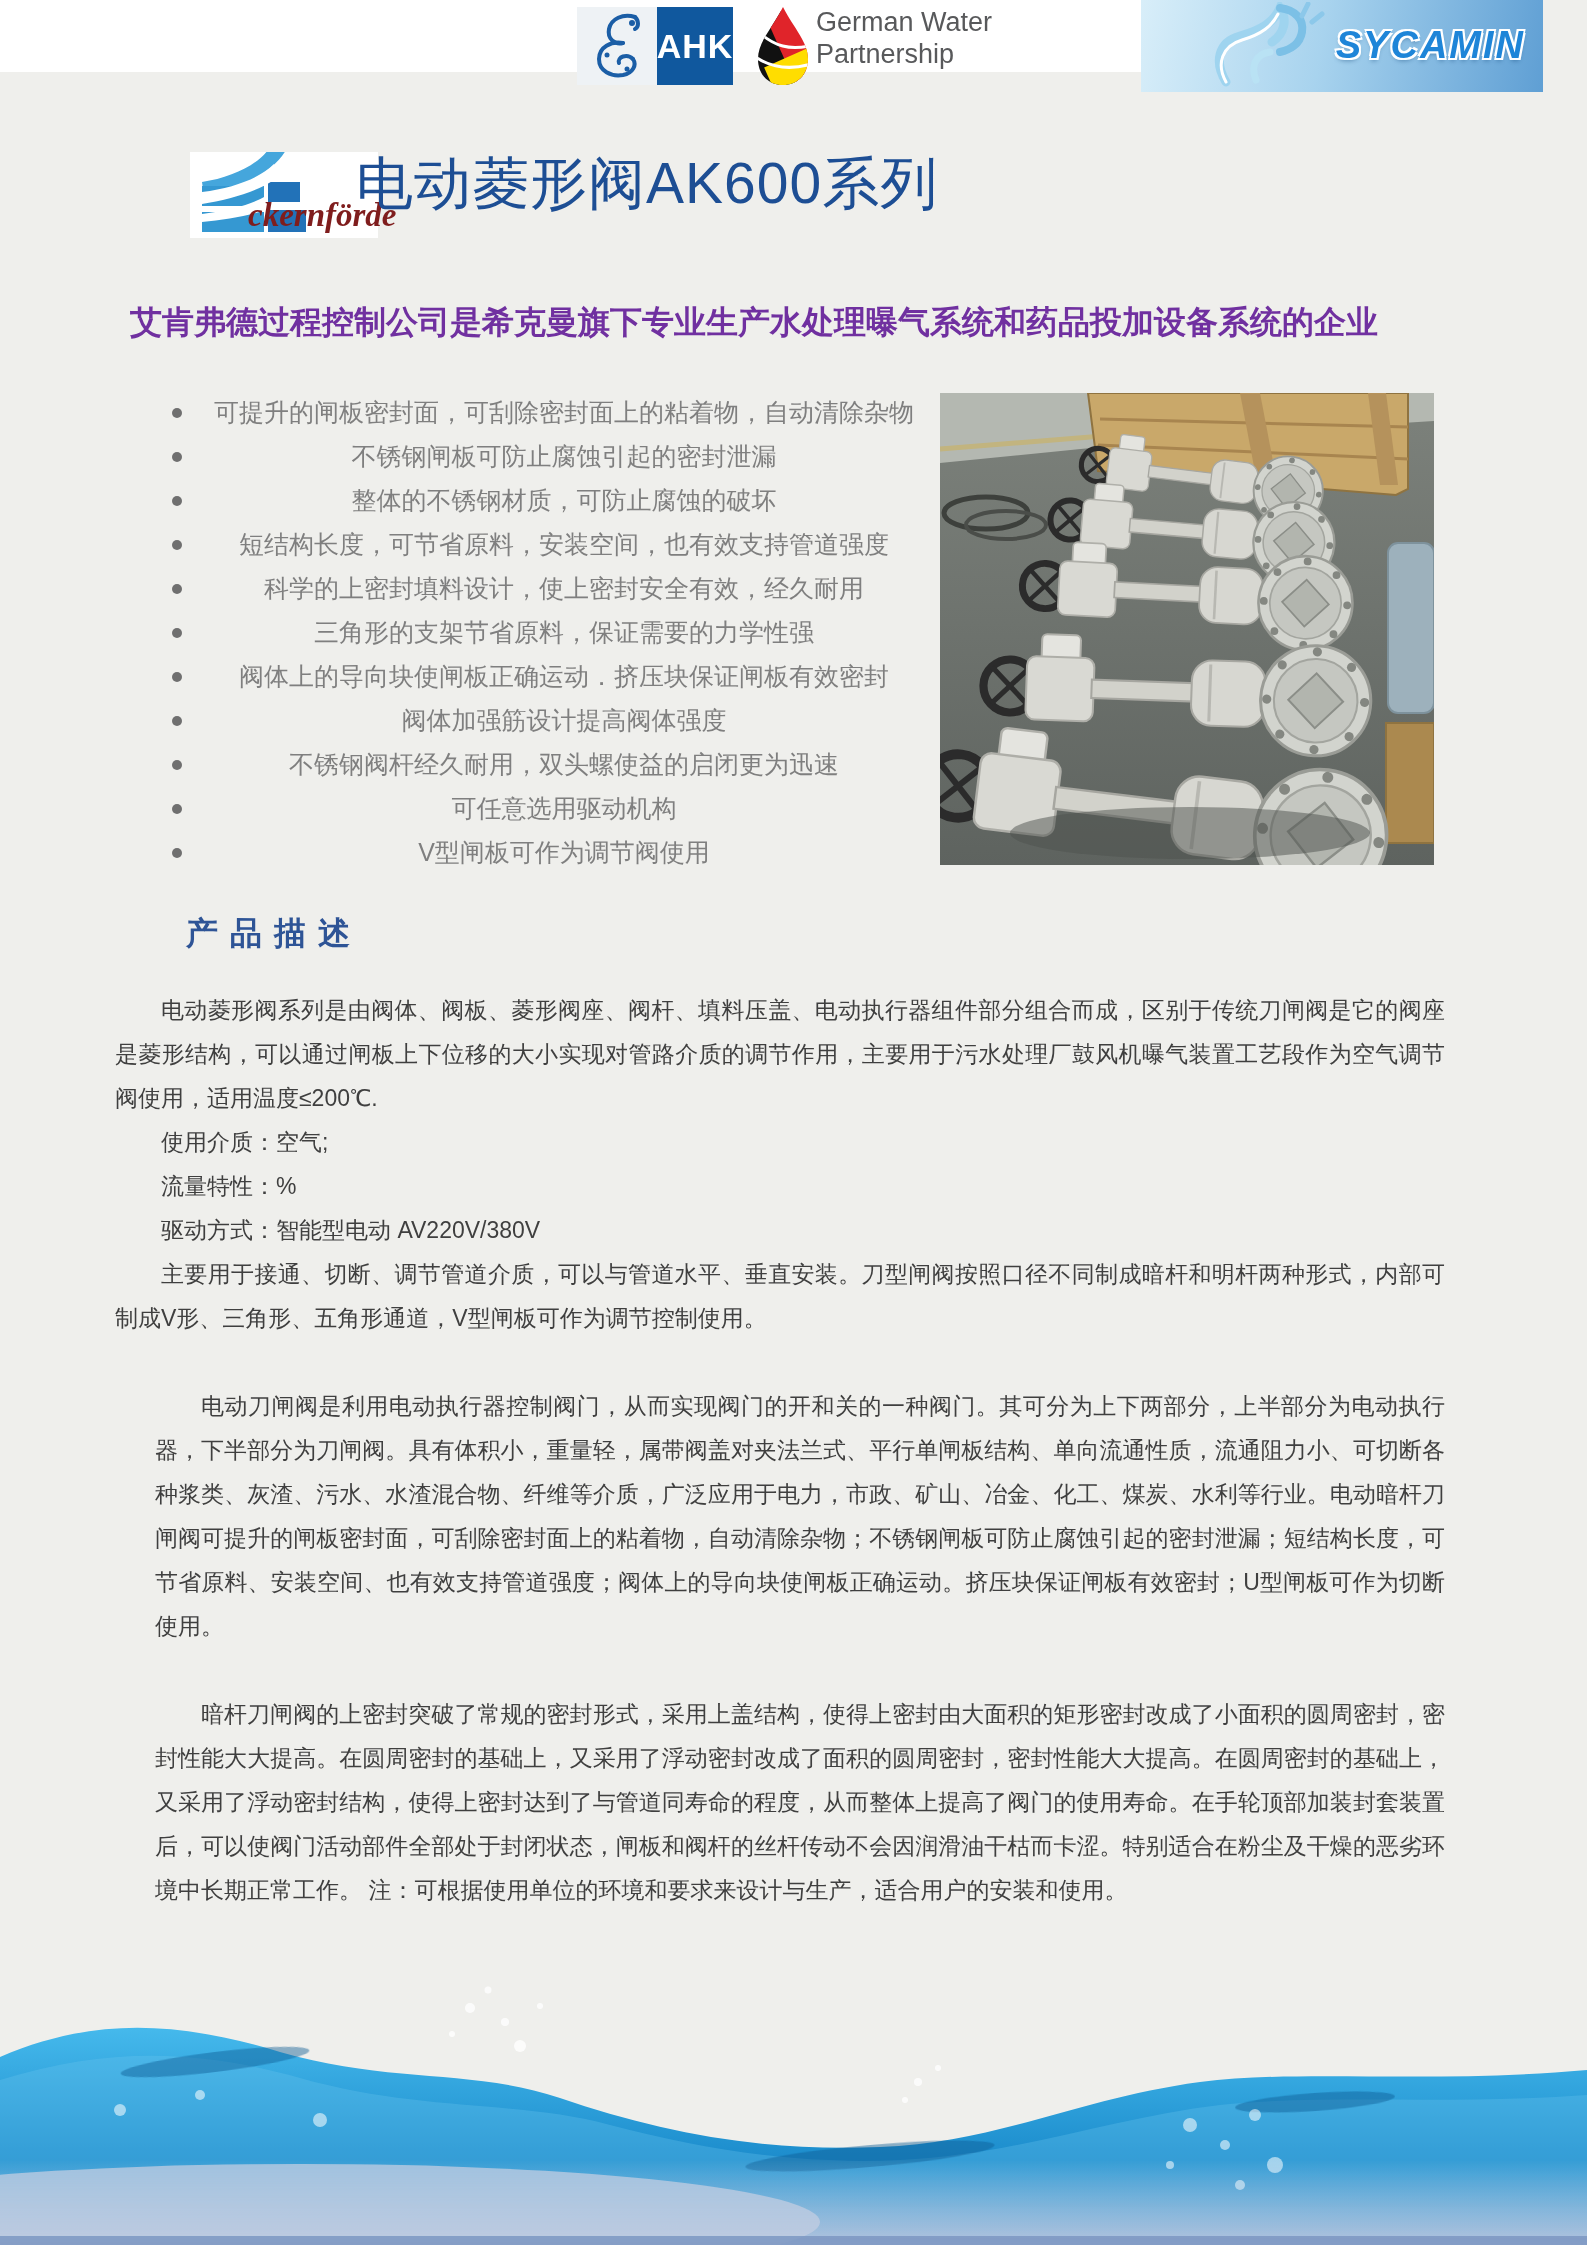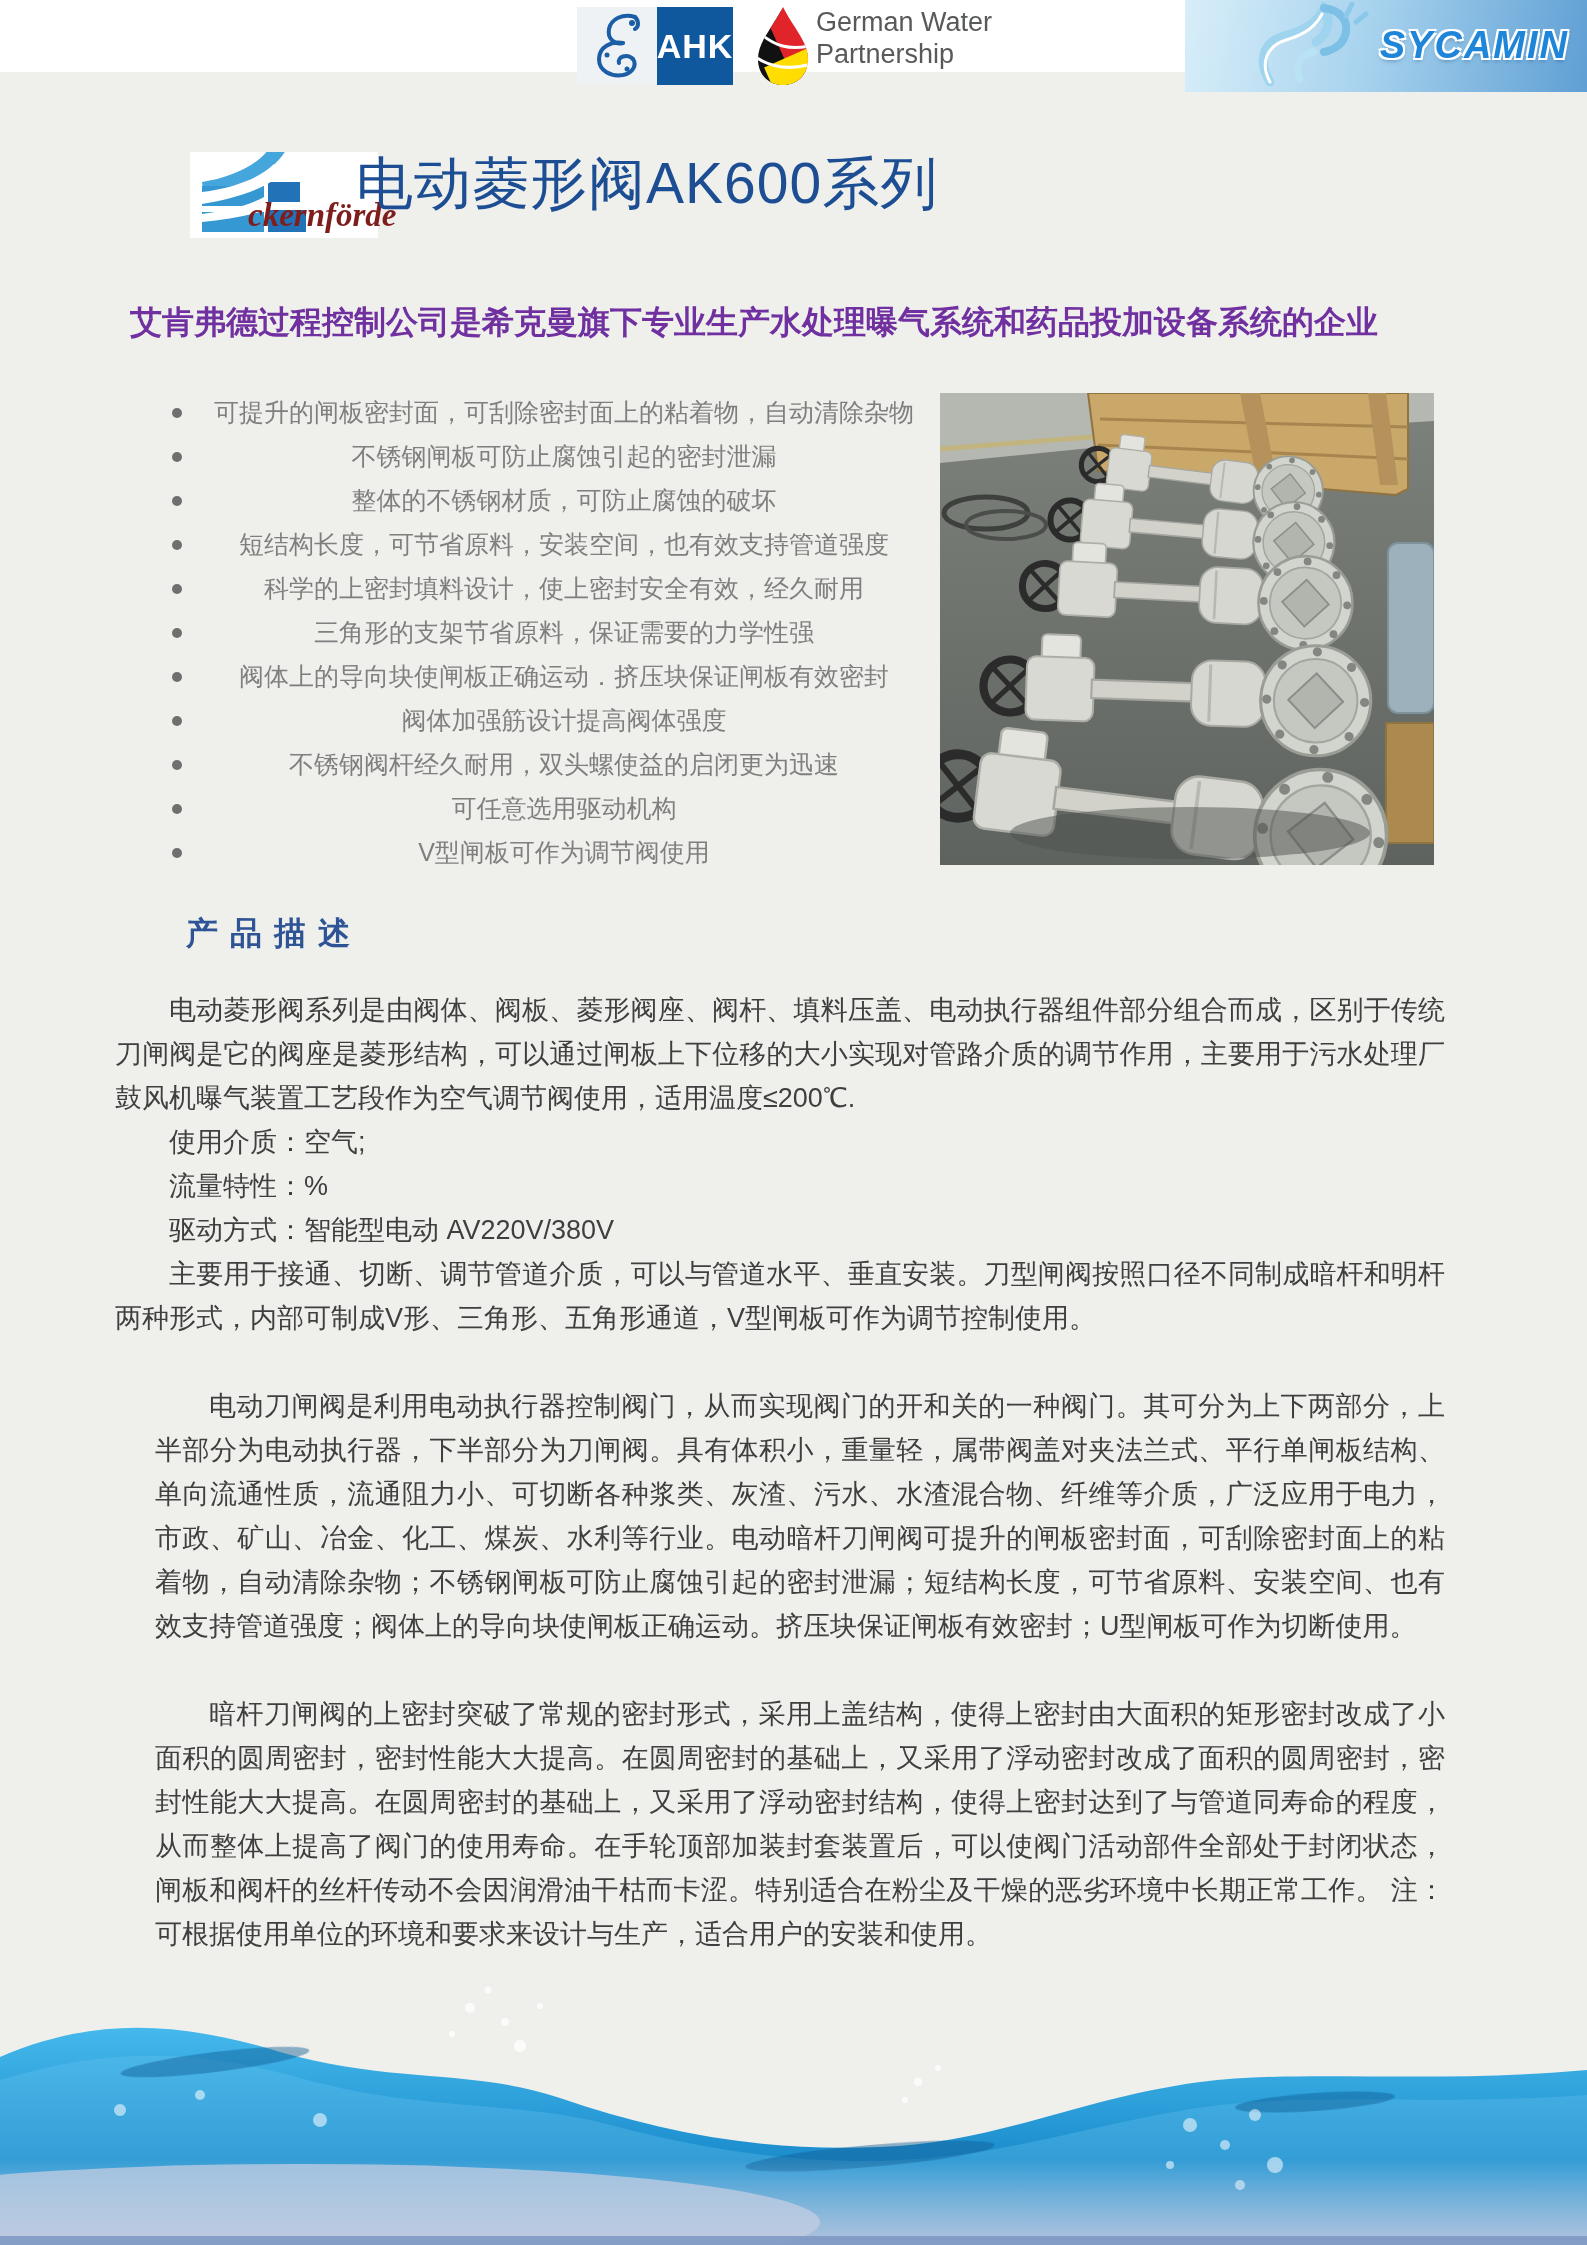--- a/index.html
+++ b/index.html
@@ -9,21 +9,21 @@
     font-family:"Liberation Sans", sans-serif;
   }
   
   .header-band{position:absolute;left:0;top:0;width:1185px;height:72px;background:#ffffff;}
   .ahk-logo{position:absolute;left:577px;top:7px;width:156px;height:78px;display:flex;}
   .ahk-dragon-box{width:80px;height:78px;background:#eef2f5;display:flex;align-items:center;justify-content:center;}
   .ahk-blue-box{width:76px;height:78px;background:#10589e;color:#fff;display:flex;align-items:center;justify-content:center;
     font-weight:bold;font-size:34px;letter-spacing:1px;}
   .gwp-logo{position:absolute;left:755px;top:6px;display:flex;align-items:flex-start;gap:5px;}
   .gwp-text{color:#58595b;font-size:27px;line-height:32px;}
-  .sycamin-banner{position:absolute;left:1185px;top:0;width:402px;height:92px;
+  .sycamin-banner{position:absolute;left:1141px;top:0;width:402px;height:92px;
     background:linear-gradient(100deg,#d8eef9 0%,#a8d3ee 45%,#5f9fd4 100%);overflow:hidden;}
   .sycamin-horse{position:absolute;left:55px;top:2px;}
   .sycamin-text{
     position:absolute;right:18px;top:24px;
     font-size:38px;font-weight:bold;font-style:italic;color:#1e85d8;
     text-shadow:-2px -2px 0 #fff,2px -2px 0 #fff,-2px 2px 0 #fff,2px 2px 0 #fff,0 3px 4px rgba(20,70,120,.45);
     letter-spacing:2px;
   }
   
   .brand-box{position:absolute;left:190px;top:152px;width:188px;height:86px;background:#ffffff;display:flex;align-items:flex-end;}
@@ -32,21 +32,21 @@
   .page-title{position:absolute;left:356px;top:146px;font-size:57px;font-weight:normal;color:#1d4e94;letter-spacing:1px;}
   .tagline{position:absolute;left:130px;top:301px;font-size:32px;font-weight:bold;color:#7030a0;}
   
   .features{position:absolute;left:168px;top:390px;width:760px;margin:0;padding:0;list-style:none;}
   .features li{position:relative;padding-left:32px;font-size:25px;line-height:44px;color:#7f7f7f;text-align:center;}
   .features li::before{content:"";position:absolute;left:4px;top:18px;width:10px;height:10px;border-radius:50%;background:#6f6f6f;}
   
   .photo{position:absolute;left:940px;top:393px;width:494px;height:472px;overflow:hidden;background:#70756f;}
   
   .section-heading{position:absolute;left:186px;top:912px;font-size:32px;font-weight:bold;color:#2e5496;letter-spacing:12px;}
-  .desc{position:absolute;left:115px;top:988px;width:1330px;color:#3f3f3f;font-size:27px;line-height:44px;text-align:justify;}
+  .desc{position:absolute;left:115px;top:988px;width:1330px;color:#3f3f3f;font-size:23px;line-height:44px;text-align:justify;}
   .desc p{margin:0;text-indent:2em;}
   .desc .spec-line{text-indent:2em;}
   .desc p.gap{margin-top:44px;margin-left:40px;}
   
   .water{position:absolute;left:0;top:1950px;width:1587px;height:295px;}
 </style>
 </head>
 <body>
 
 <div class="page">

